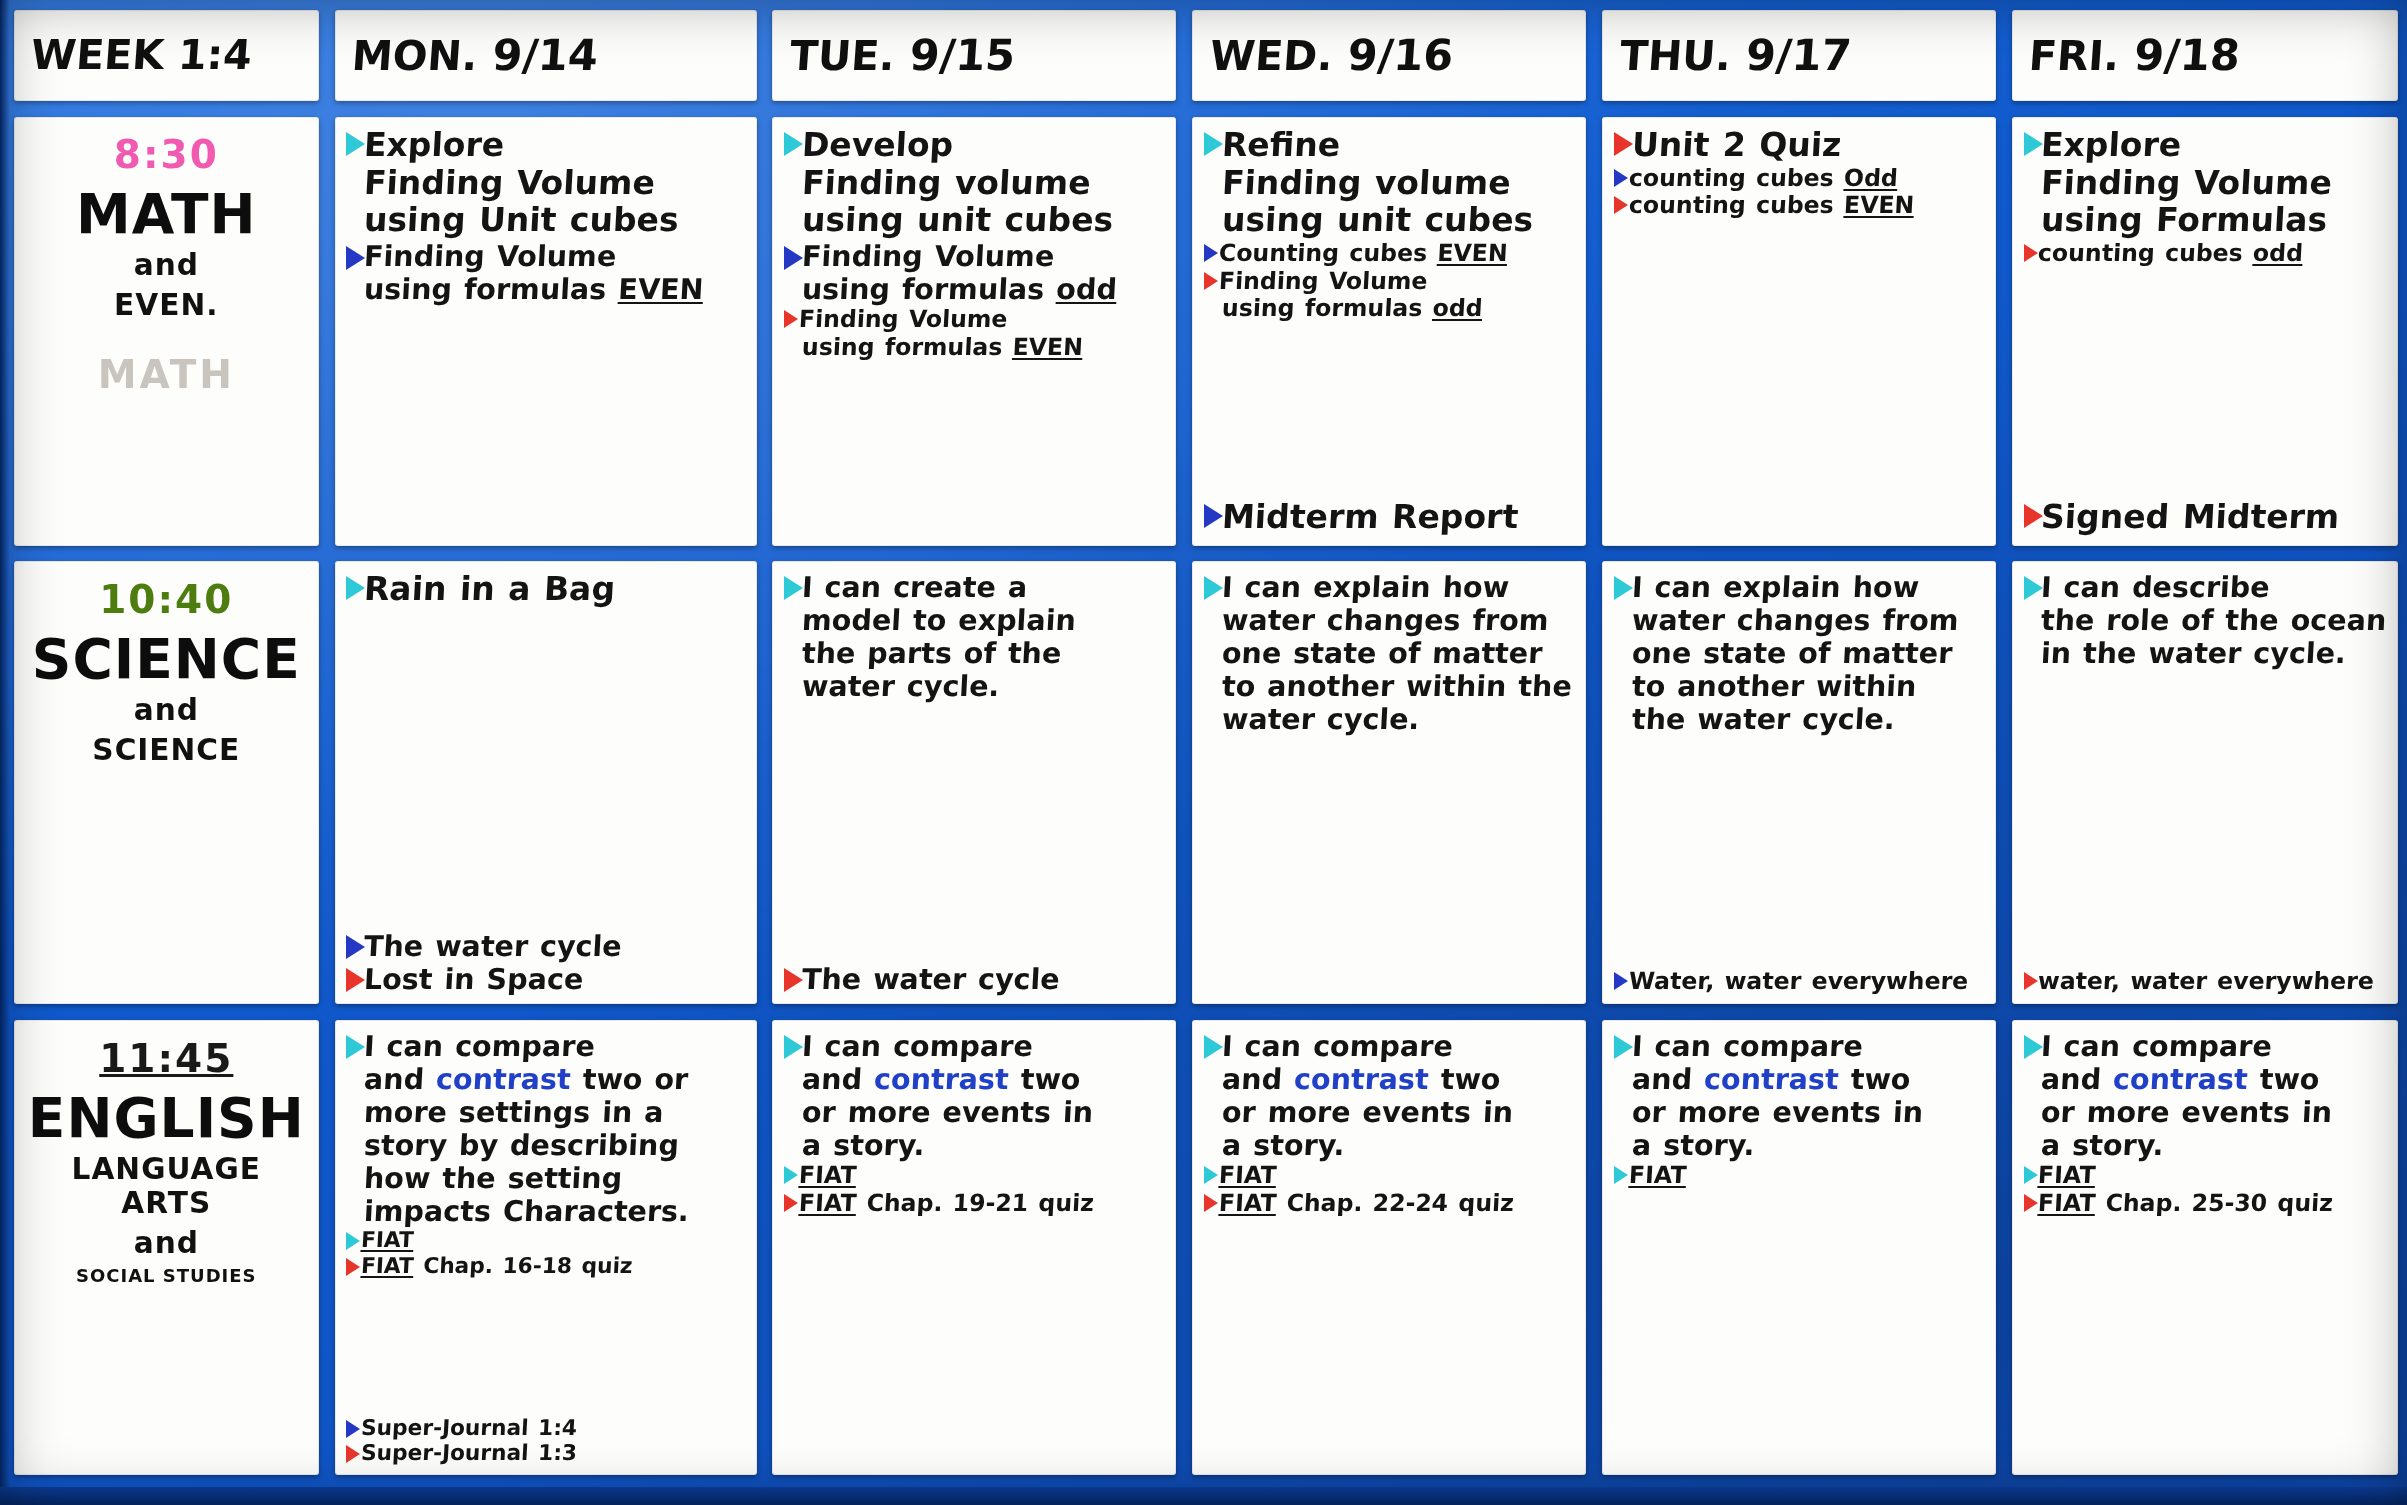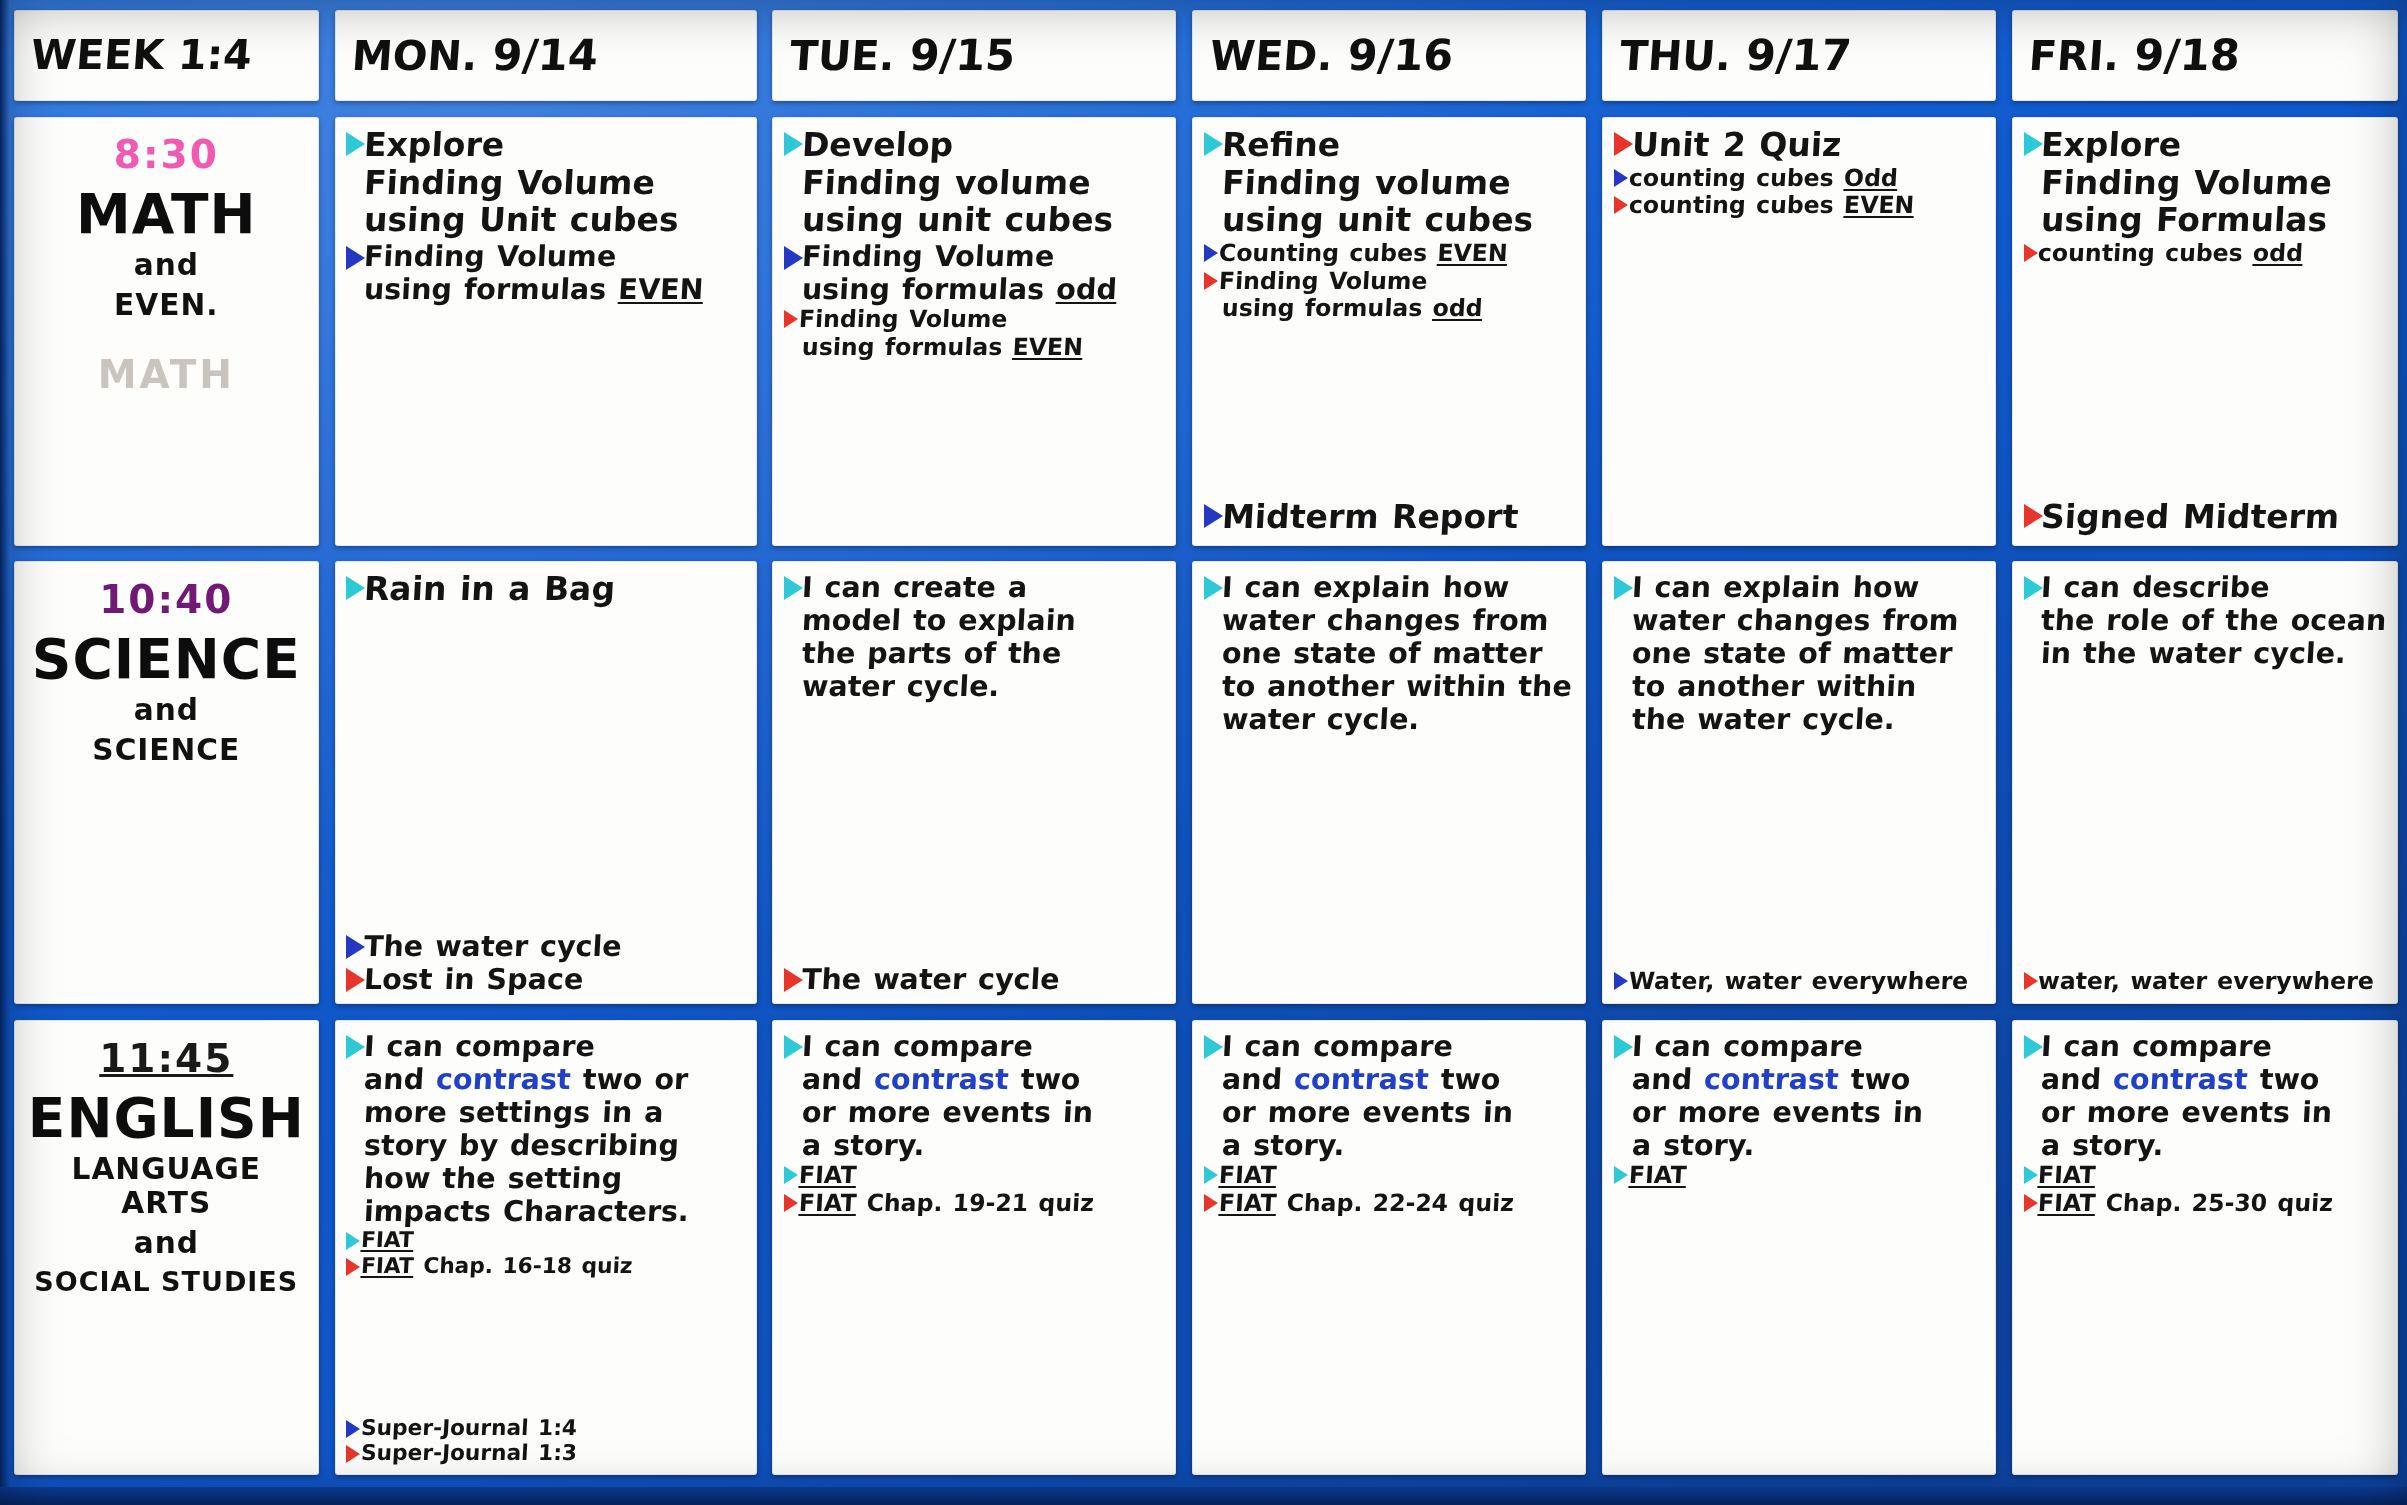--- a/index.html
+++ b/index.html
@@ -111,21 +111,21 @@
     letter-spacing: 1px;
   }
   .subject-sub {
     font-size: 29.6px;
     font-weight: 700;
     color: #111;
     line-height: 1.15;
     margin-top: 5.9px;
     letter-spacing: 1px;
   }
-  .subject-sub.tiny { font-size: 27px; }
+  .subject-sub.tiny { font-size: 18px; }
   .subject-faded {
     margin-top: 29.6px;
     font-size: 39px;
     font-weight: 700;
     color: #c9c4bd;
     letter-spacing: 3px;
   }
 
   
   .lesson {
@@ -361,21 +361,21 @@
           <div class="spacer"></div>
           <div class="lines">
             <div class="line big">
               <span class="flag red"></span>
               <span class="txt">Signed Midterm</span>
             </div>
           </div>
         </div>
       </div>
       <div class="cell subject">
-        <div class="time" style="color: #701a75;">10:40</div>
+        <div class="time" style="color: #4d7c0f;">10:40</div>
         <div class="subject-title">SCIENCE</div>
         <div class="subject-sub">and</div>
         <div class="subject-sub">SCIENCE</div>
       </div>
       <div class="cell">
         <div class="lesson">
           <div class="lines">
             <div class="line big">
               <span class="flag teal"></span>
               <span class="txt">Rain in a Bag</span>

